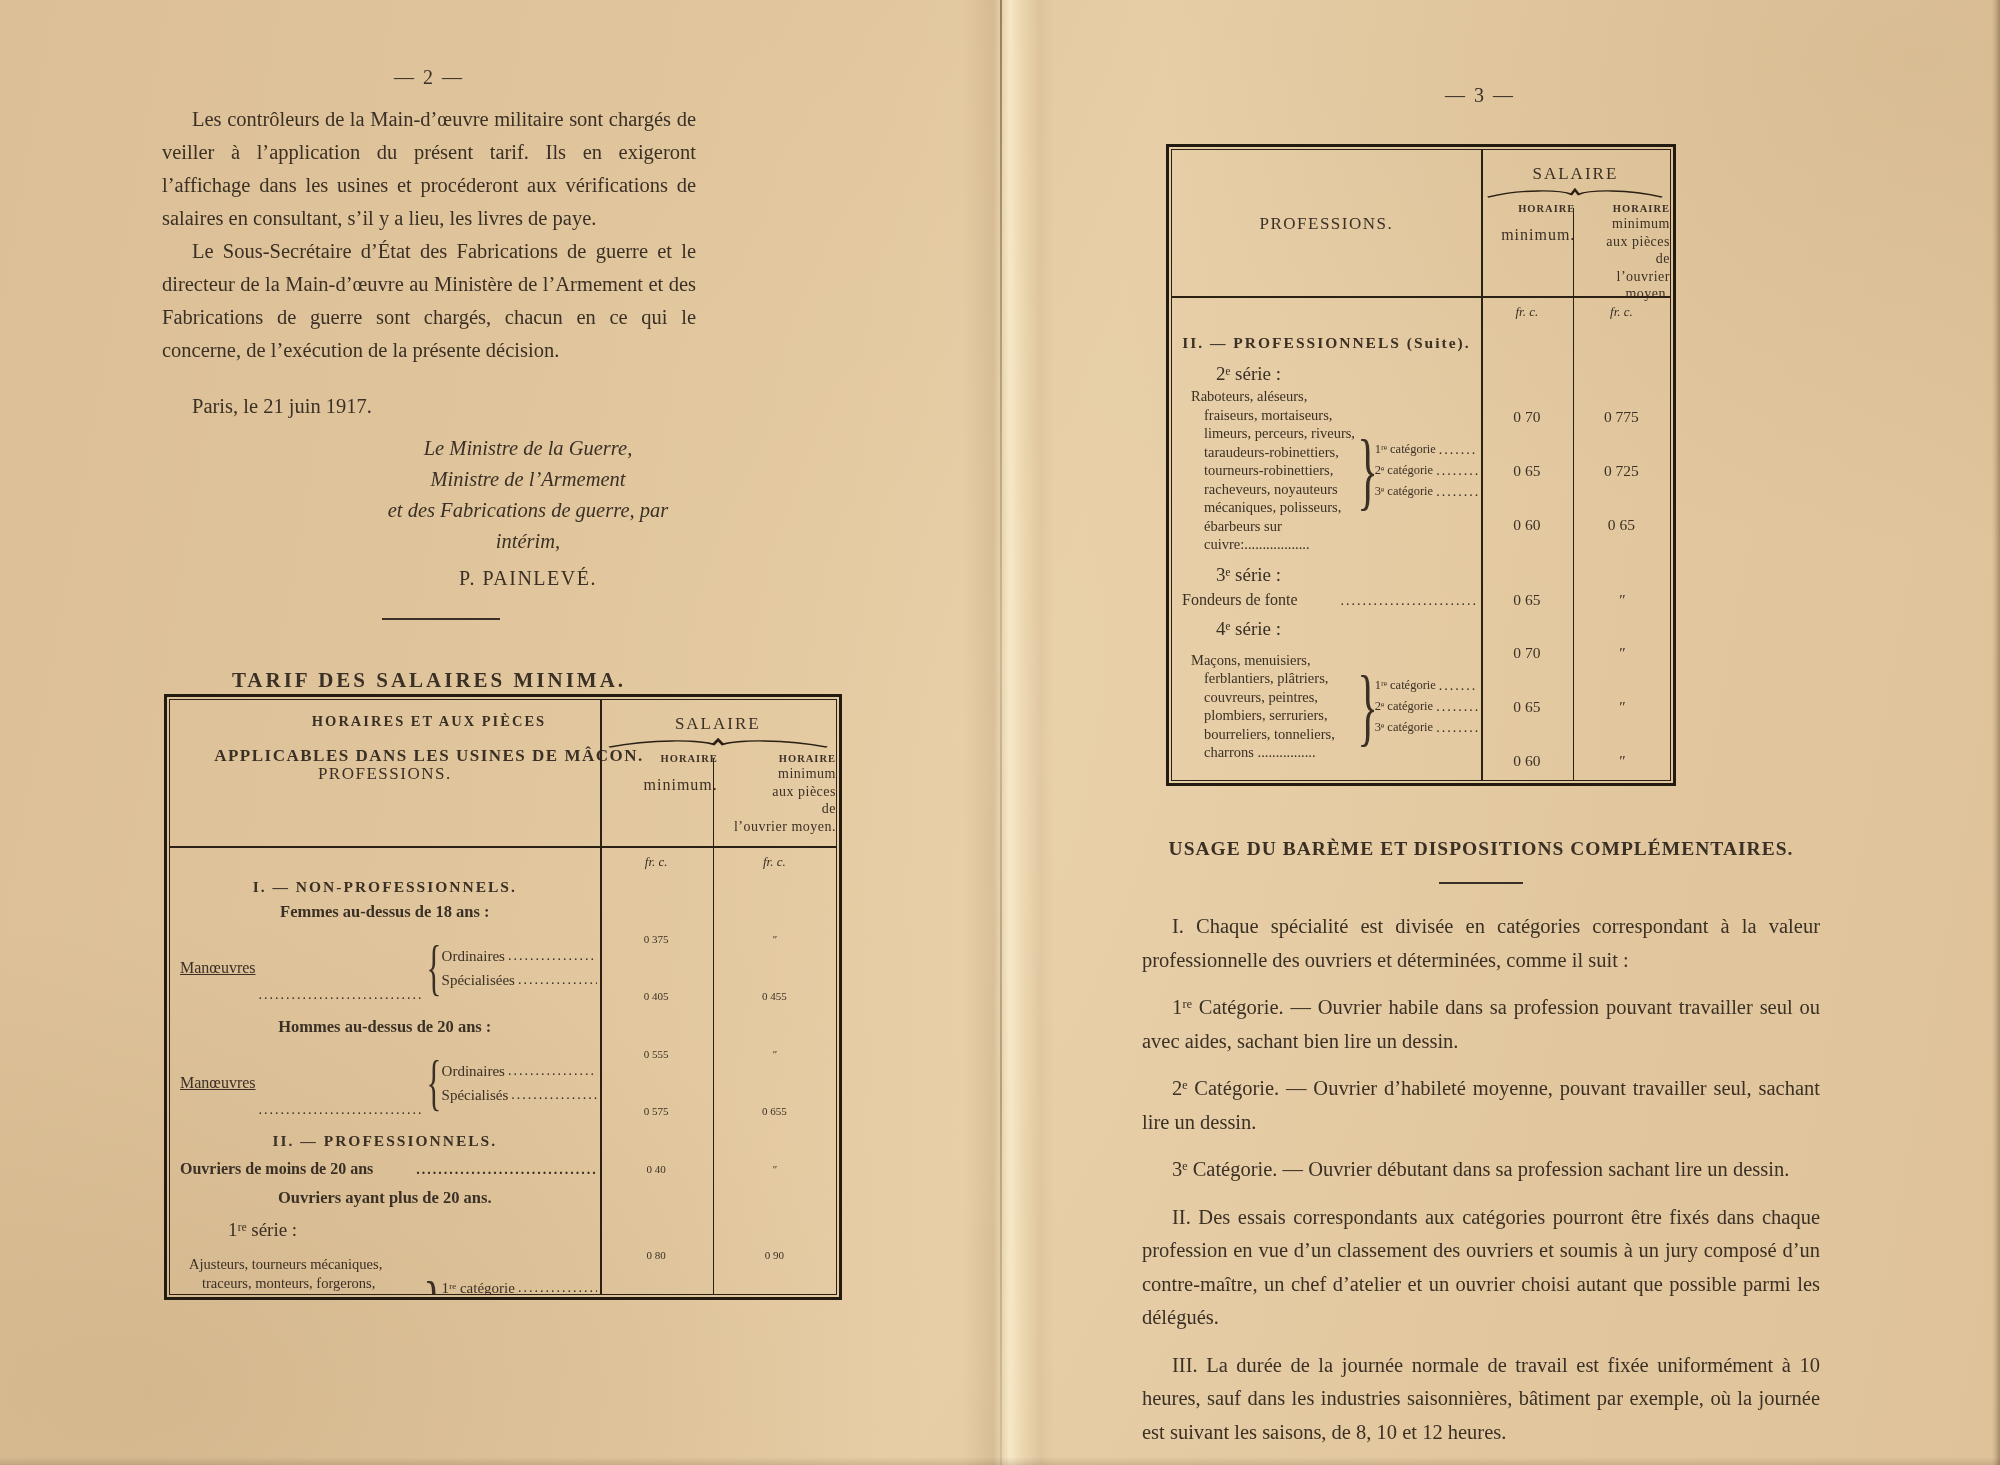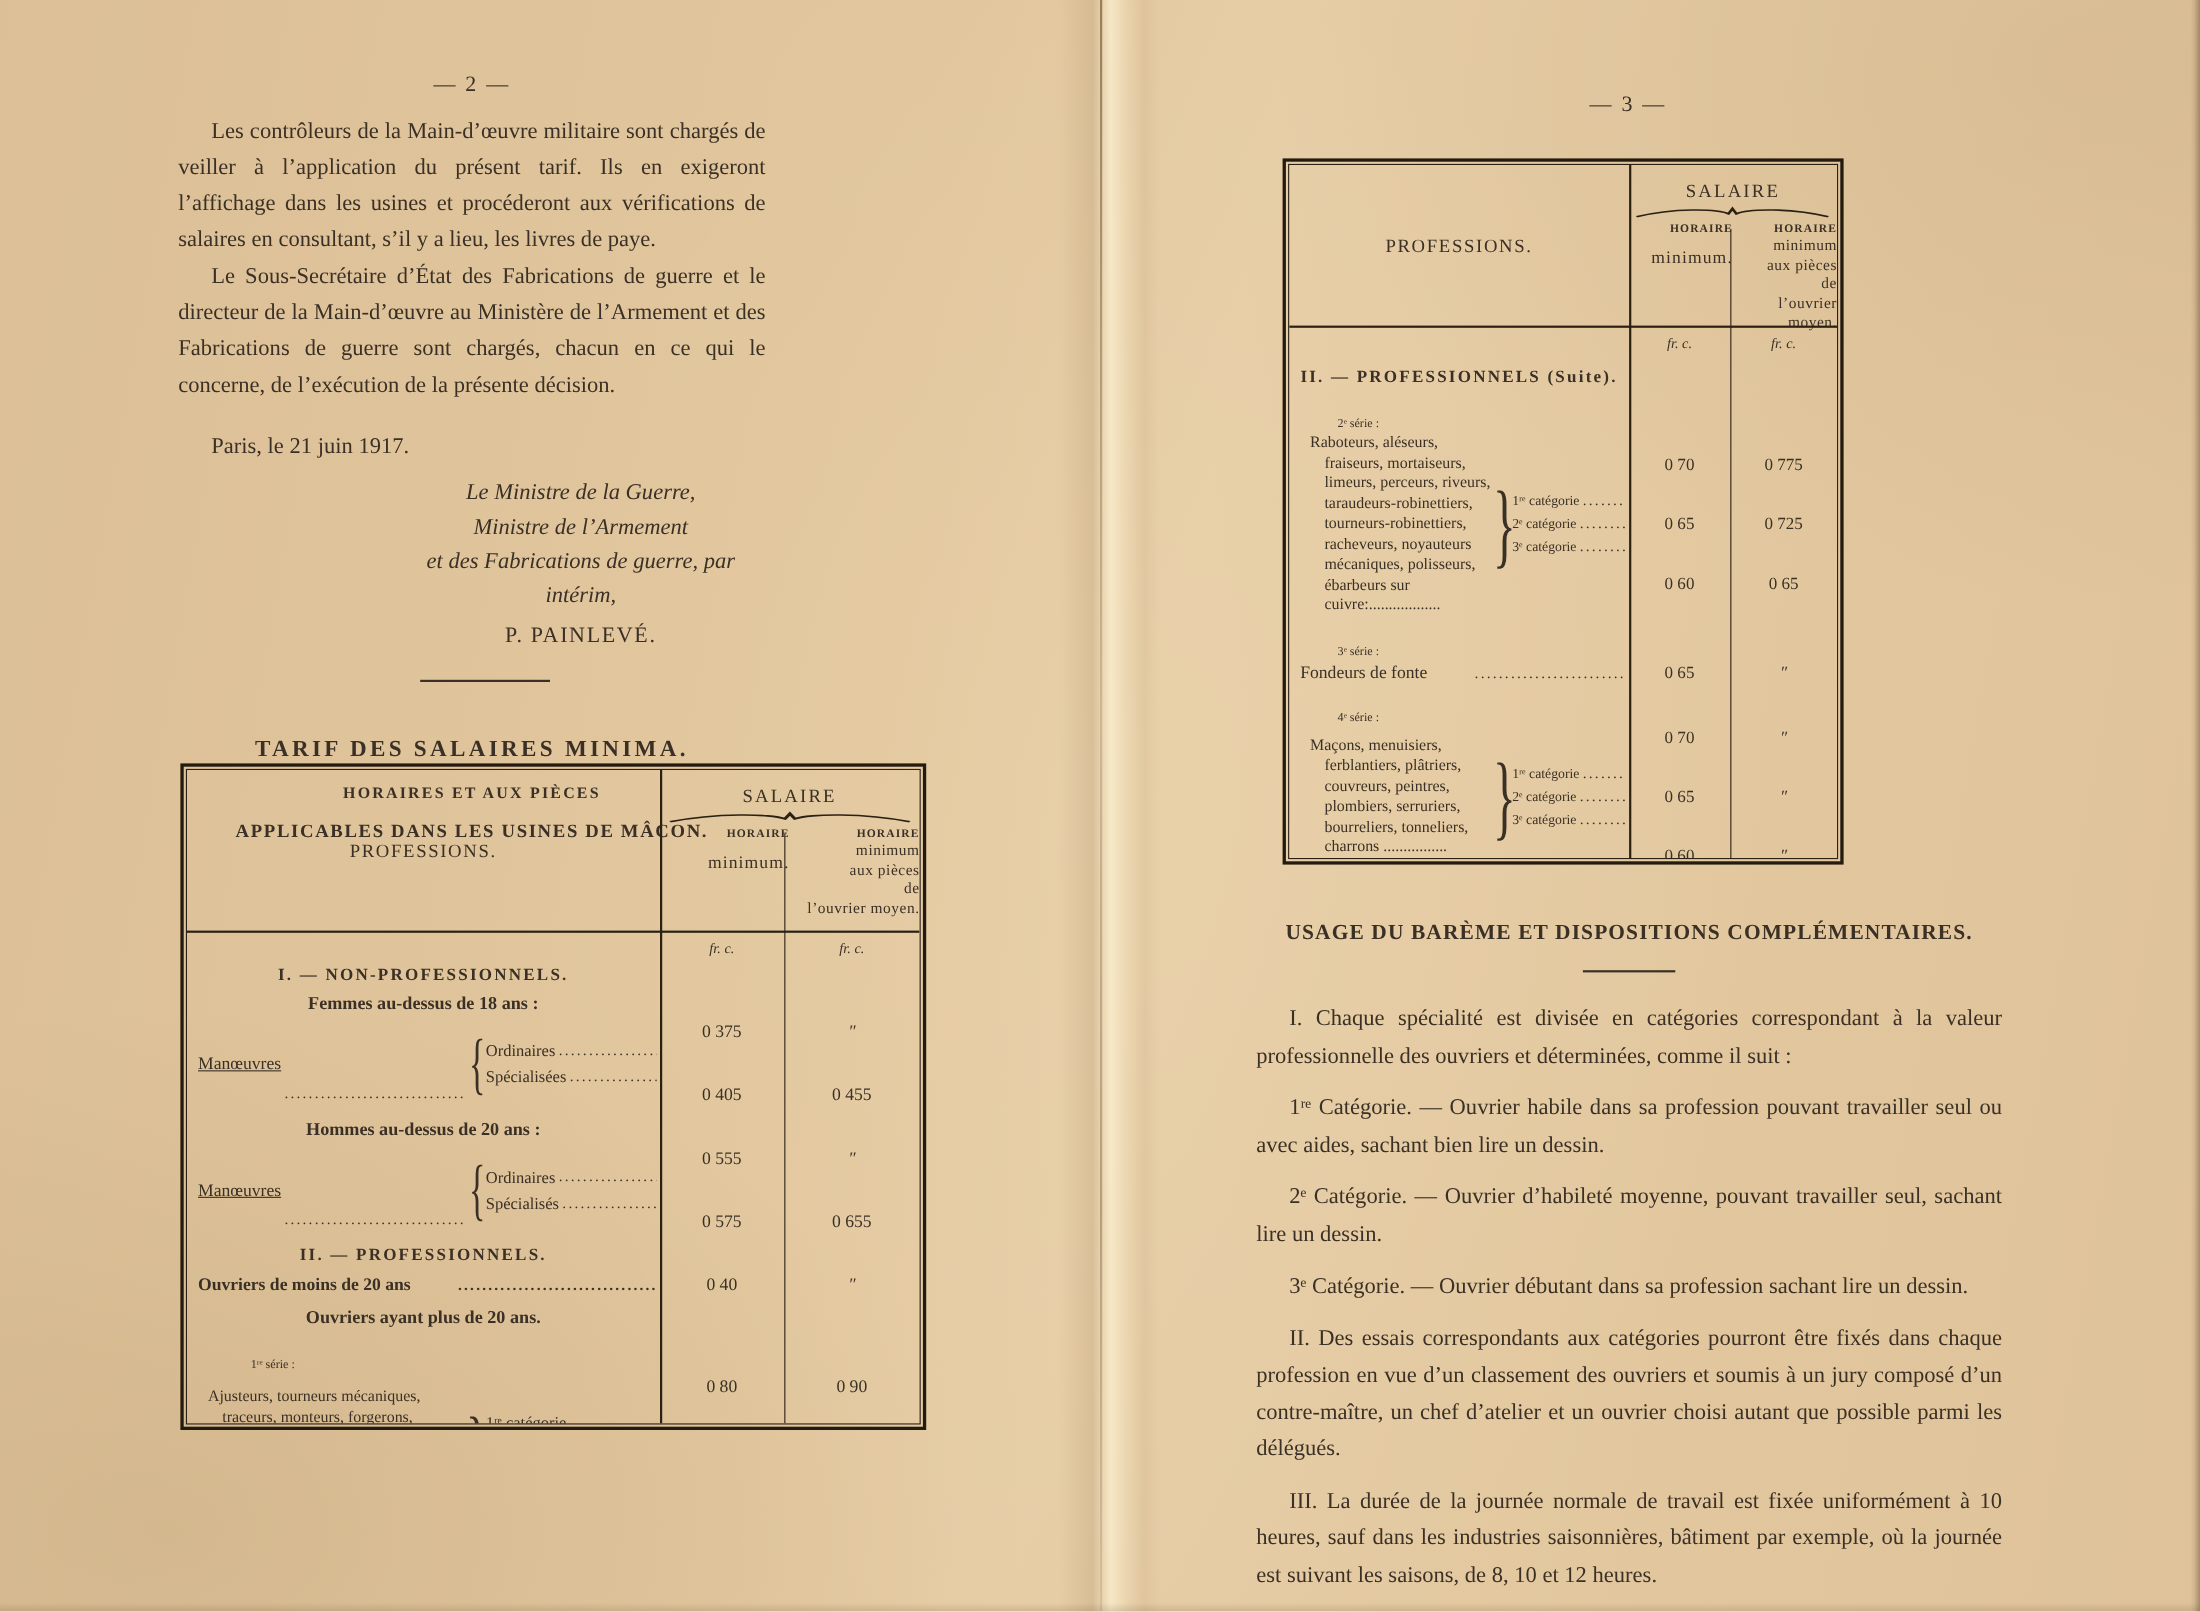--- a/index.html
+++ b/index.html
@@ -66,21 +66,21 @@
   .mn{font-size:16px;margin-top:12px;letter-spacing:1px;}
   .mn2{font-size:14px;line-height:17.5px;letter-spacing:.5px;}
   .sub2 .sc{margin-bottom:1px;}
 
   .tbody{position:absolute;top:148px;left:0;right:0;bottom:0;}
   .trow{display:grid;grid-template-columns:var(--prof) var(--c1) var(--c2);align-items:center;}
   .ucell{text-align:center;font-style:italic;font-size:13px;}
   .u{height:27px;}
   .sec{text-align:center;font-weight:700;letter-spacing:2px;font-size:15.5px;}
   .bsub{text-align:center;font-weight:700;font-size:16.5px;}
-  .serie{padding-left:58px;font-size:11px;margin-top:16px;}
+  .serie{padding-left:58px;font-size:19px;}
   .rt .serie{padding-left:44px;}
   .slabel{display:flex;align-items:baseline;padding-left:10px;font-size:16px;gap:40px;}
   .slabel.bold{font-weight:700;}
   .ldr{flex:1 1 0;overflow:hidden;white-space:nowrap;margin:0 3px;align-self:flex-end;font-size:14px;letter-spacing:2px;}
   .ldr::after{content:"..................................................................................................";}
   .gz{display:flex;align-items:center;width:100%;padding-left:10px;}
   .glabel{white-space:nowrap;font-size:16px;text-decoration:underline;}
   .gtext{flex:1 1 0;font-size:14.5px;line-height:19px;padding-left:22px;text-indent:-13px;padding-right:2px;}
   .rt .gtext{font-size:14.5px;line-height:18.5px;font-family:Liberation Serif, serif;}
   .brace{width:15px;display:flex;justify-content:center;align-items:center;overflow:visible;color:#3a3025;}
@@ -89,21 +89,21 @@
   .bc::before{content:"}";}
   .b2::before{font-size:62px;}
   .b3::before{font-size:86px;}
   .cats{display:flex;flex-direction:column;justify-content:center;}
   .lt .cats{width:158px;}
   .rt .cats{width:106px;}
   .cat{display:flex;align-items:baseline;text-align:center;}
   .lt .cat{line-height:24px;font-size:15px;}
   .rt .cat{line-height:21px;font-size:12.5px;}
   .vcell{display:flex;flex-direction:column;justify-content:center;text-align:center;gap:33px;}
-  .lt .vcell .v{line-height:24px;font-size:16px;}
+  .lt .vcell .v{line-height:24px;font-size:11px;}
   .rt .vcell .v{line-height:21px;font-size:15.5px;}
   .v.single{line-height:normal;}
   .ditto{font-style:italic;font-size:13px;}
   
   .mt2{margin-top:2px;}.mt4{margin-top:4px;}.mt6{margin-top:6px;}.mt8{margin-top:8px;}
   .mt10{margin-top:10px;}
   .h24{min-height:24px;}.h26{min-height:26px;}
 </style>
 </head>
 <body>

